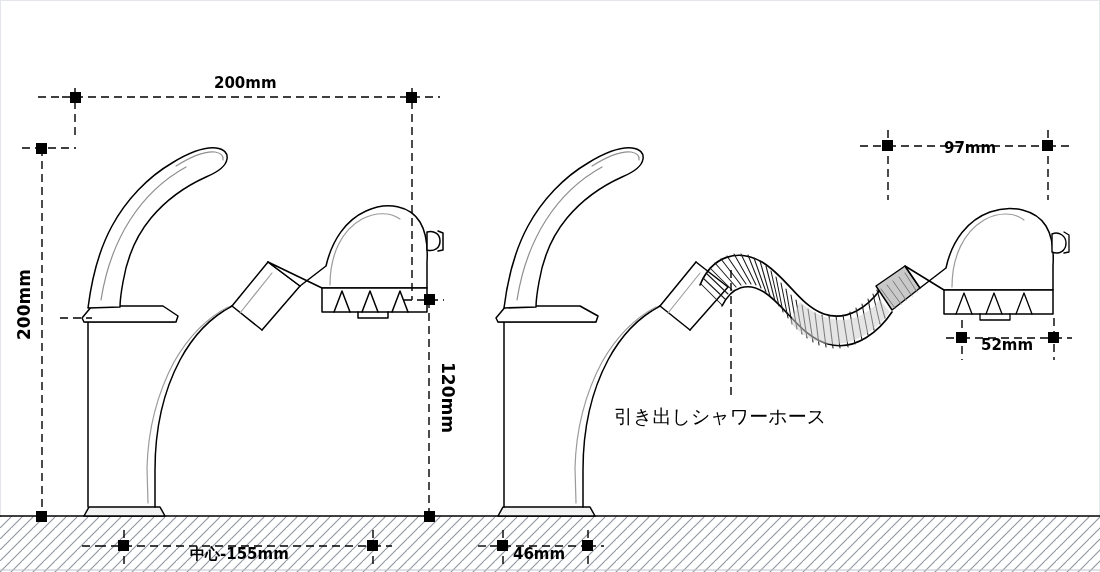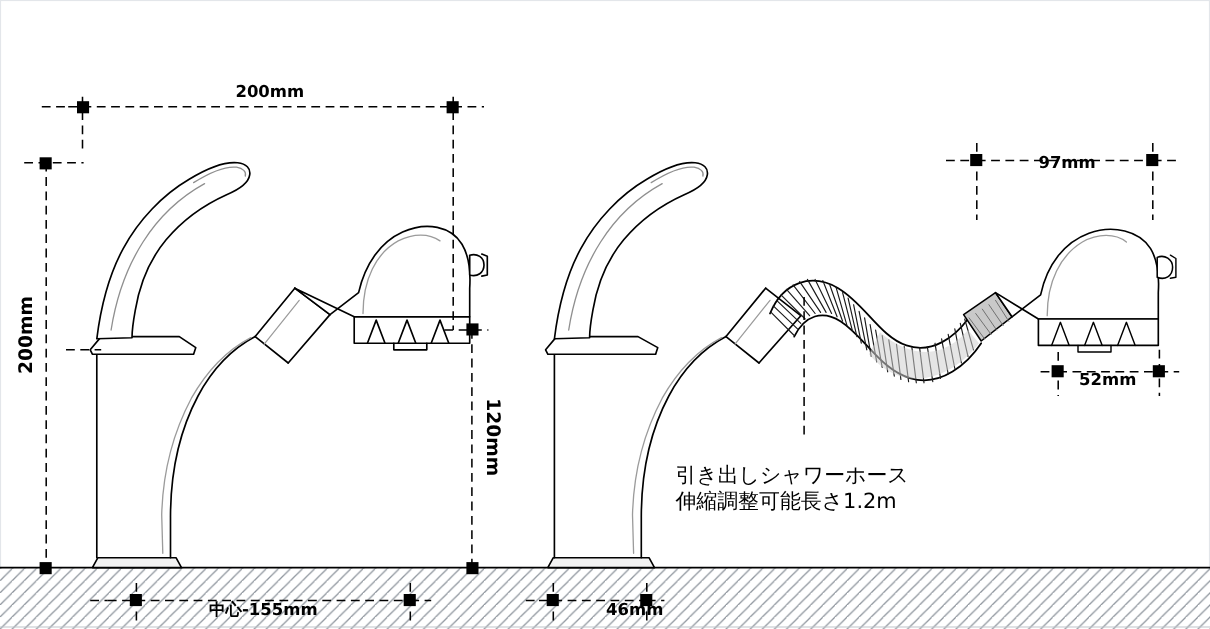--- a/index.html
+++ b/index.html
@@ -327,25 +327,24 @@
   </svg>
 
   <div class="dimlabel h" style="left:214px; top:76px;">200mm</div>
 
   <div class="dimlabel vert-left" style="left:16px; top:340px;">200mm</div>
 
   <div class="dimlabel vert-right" style="left:456px; top:362px;">120mm</div>
 
   <div class="dimlabel h" style="left:190px; top:547px;">中心-155mm</div>
 
-  <div class="dimlabel h" style="left:513px; top:547px;margin-left:38px;">46mm</div>
+  <div class="dimlabel h" style="left:513px; top:547px;">46mm</div>
 
   <div class="dimlabel h" style="left:944px; top:141px;">97mm</div>
 
   <div class="dimlabel h" style="left:981px; top:338px;">52mm</div>
 
-  <div class="jp-note" style="left:614px; top:402px;margin-top:16px;">引き出しシャワーホース</div>
-
-  <div class="jp-note" style="left:614px; top:442px;">伸縮調整可能長さ1.2m</div>
+  <div class="jp-note" style="left:614px; top:402px;">引き出しシャワーホース</div>
+
 
   <div class="watermark" style="left:630px; top:543px;"></div>
 
 </div>
 
 </body></html>

